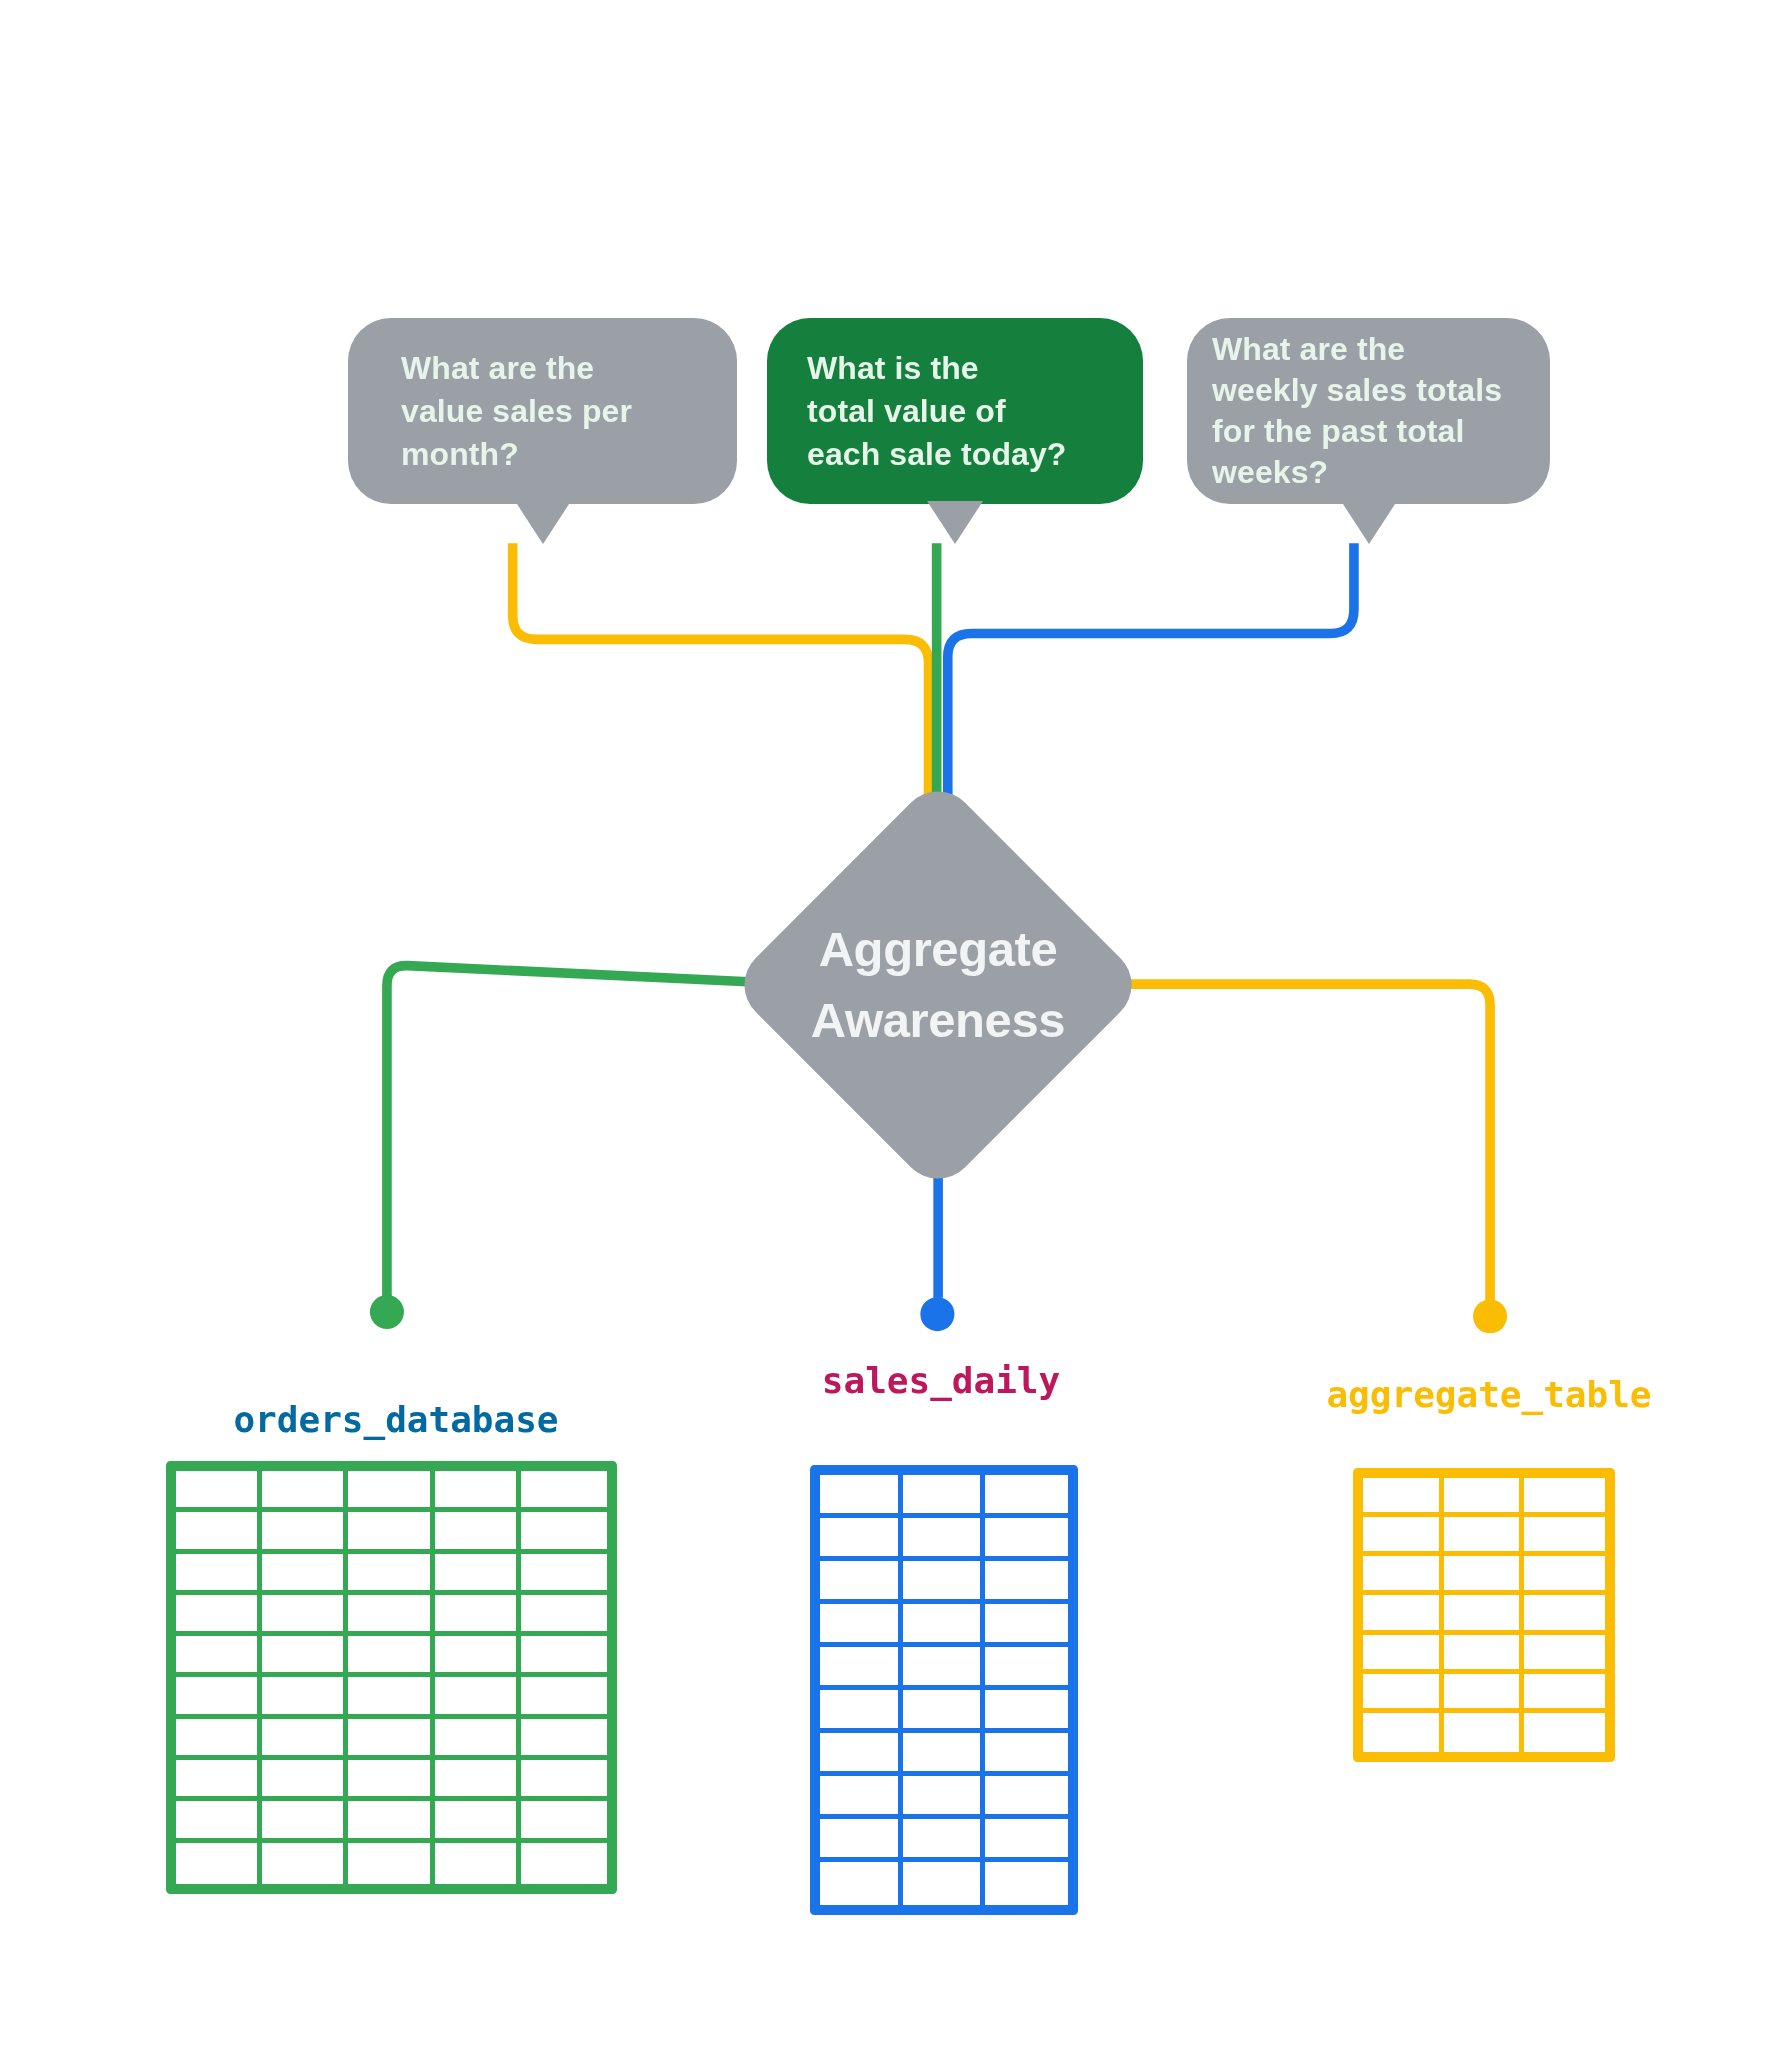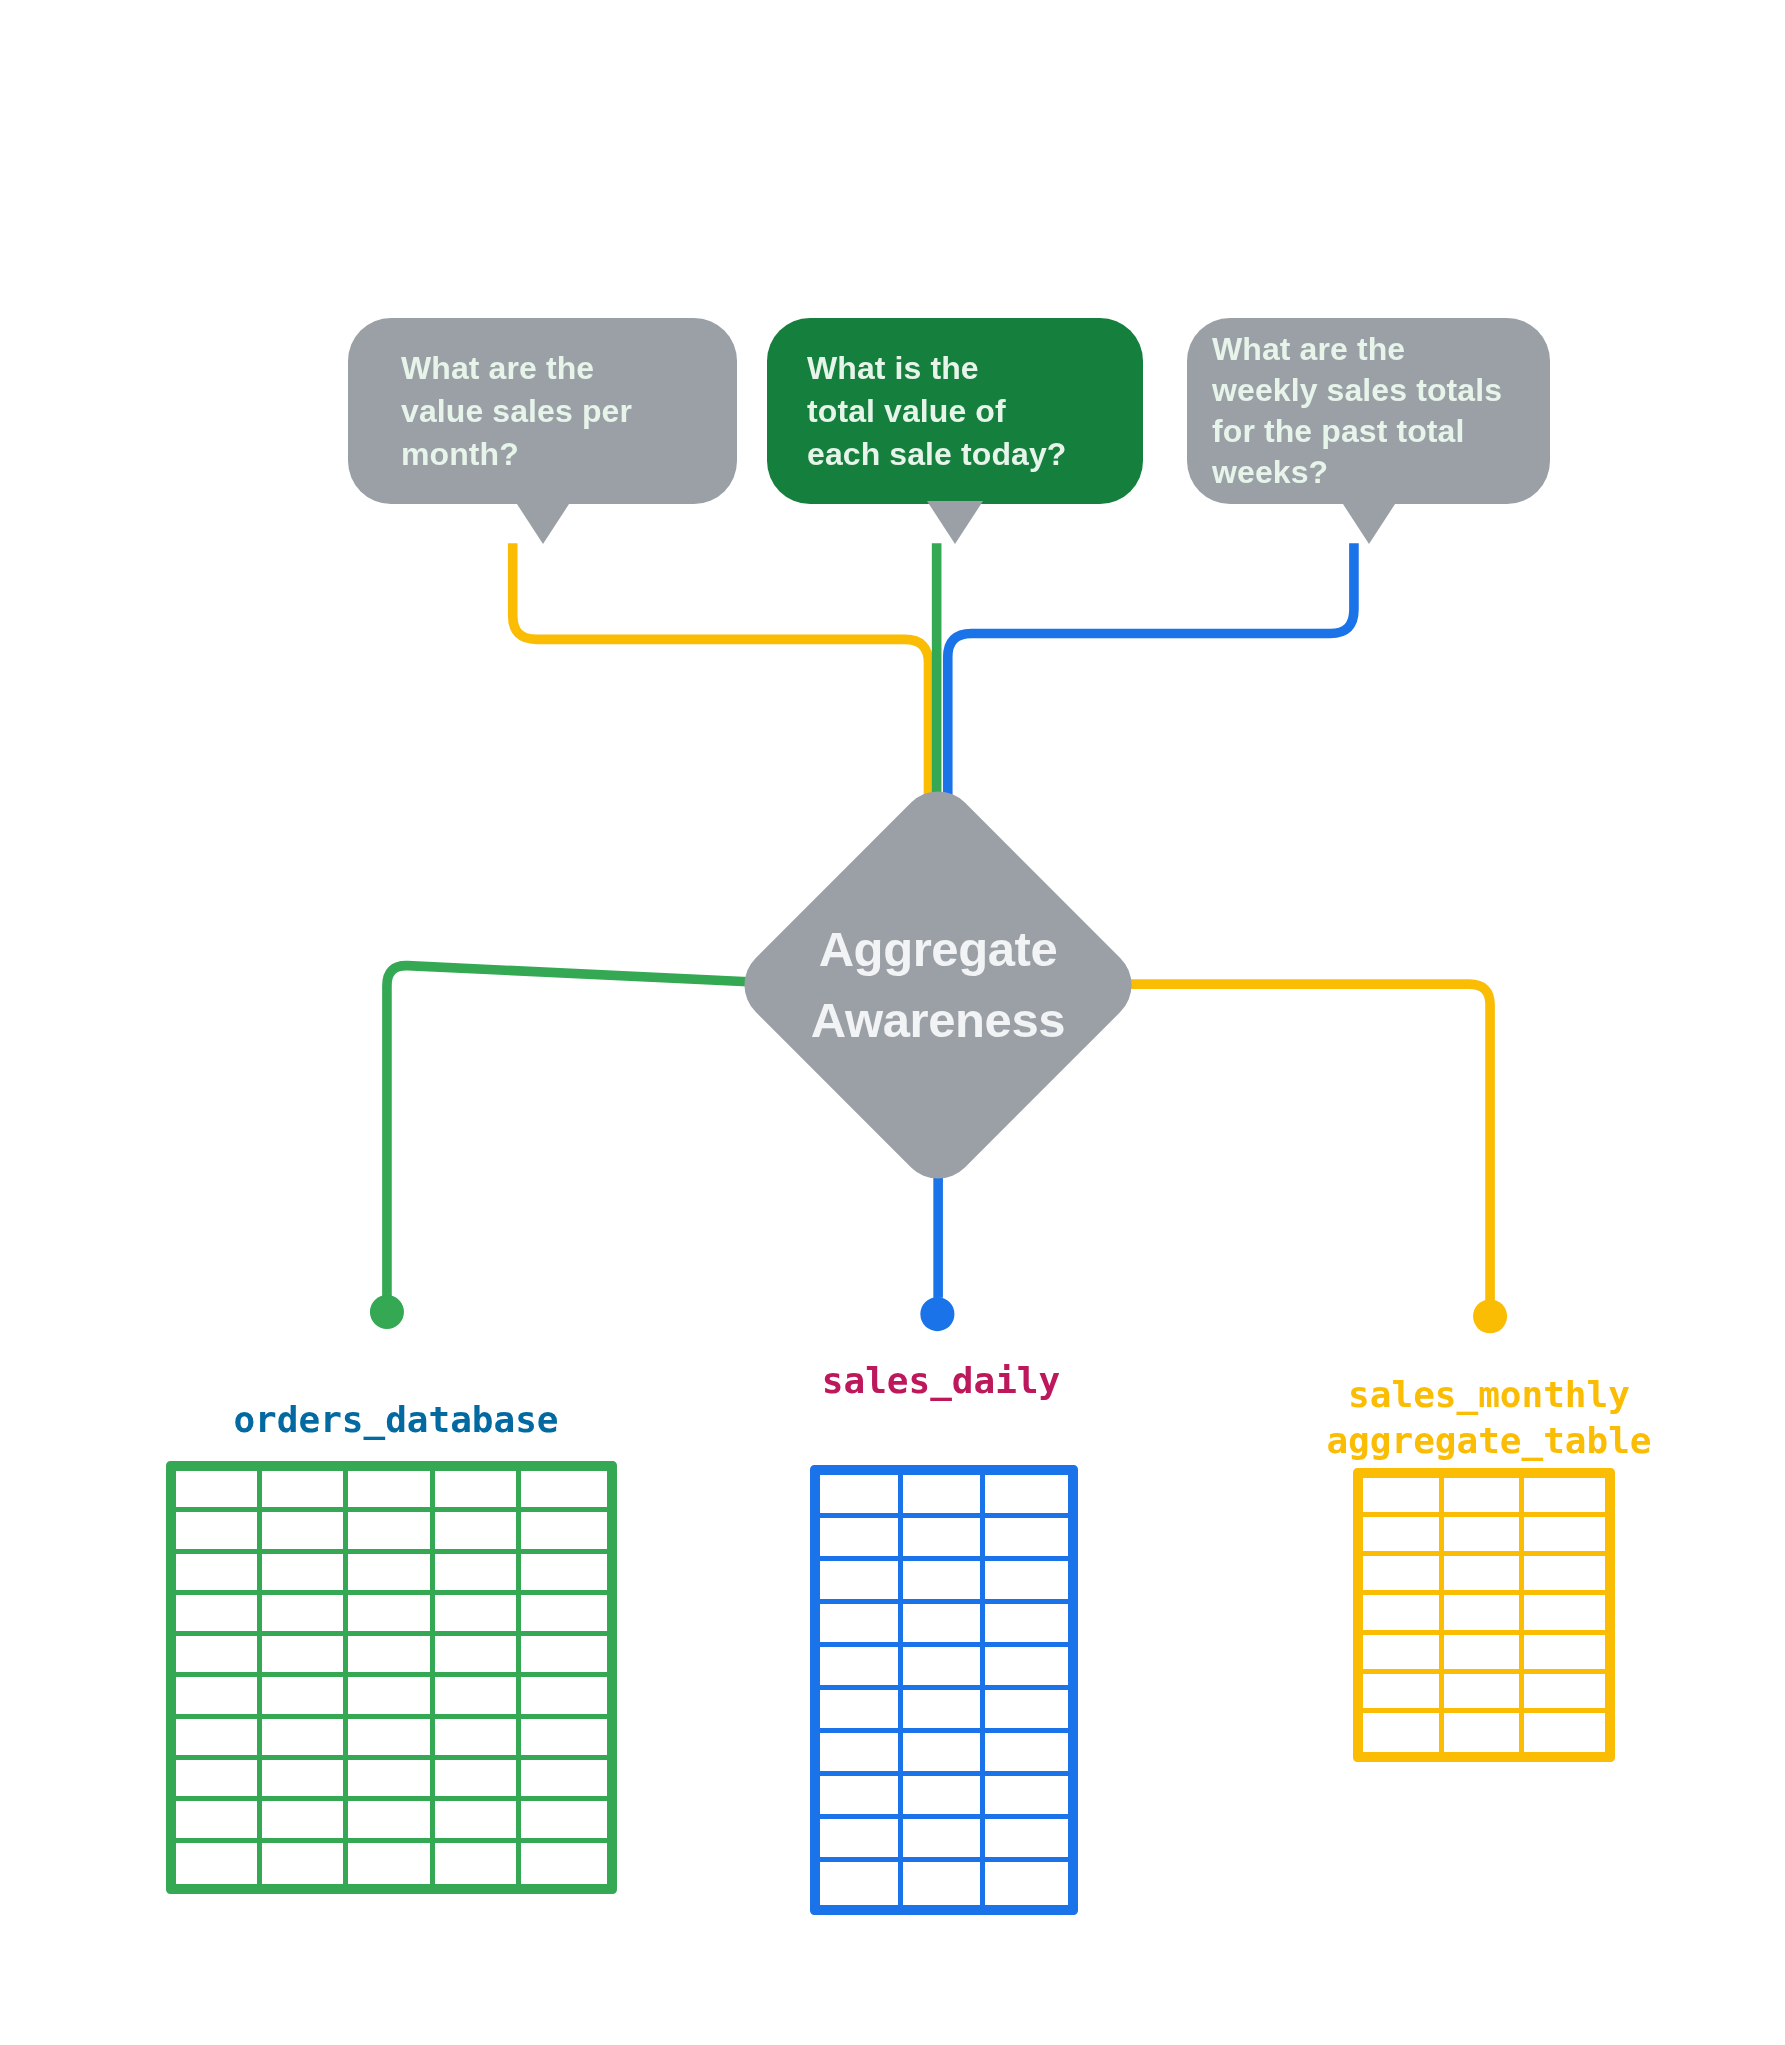--- a/index.html
+++ b/index.html
@@ -118,21 +118,20 @@
 
   <div class="table-label" style="left: 174px; top: 1397px; color: #0369a1;">
     <div>orders_database</div>
   </div>
 
   <div class="table-label" style="left: 719px; top: 1358px; color: #be185d;">
     <div>sales_daily</div>
   </div>
 
   <div class="table-label" style="left: 1267px; top: 1372px; color: rgb(251, 188, 4);">
-    <div>sales_monthly</div>
     <div>aggregate_table</div>
   </div>
 
   <div class="table-grid" style="left: 166px; top: 1461px; width: 451px; height: 433px; border-color: rgb(52, 168, 83); grid-template-columns: repeat(5, 1fr); grid-template-rows: repeat(10, 1fr);">
       <div class="cell" style="border-right: 5.2px solid rgb(52, 168, 83); border-bottom: 5.2px solid rgb(52, 168, 83);"></div>
       <div class="cell" style="border-right: 5.2px solid rgb(52, 168, 83); border-bottom: 5.2px solid rgb(52, 168, 83);"></div>
       <div class="cell" style="border-right: 5.2px solid rgb(52, 168, 83); border-bottom: 5.2px solid rgb(52, 168, 83);"></div>
       <div class="cell" style="border-right: 5.2px solid rgb(52, 168, 83); border-bottom: 5.2px solid rgb(52, 168, 83);"></div>
       <div class="cell" style="border-bottom: 5.2px solid rgb(52, 168, 83);"></div>
       <div class="cell" style="border-right: 5.2px solid rgb(52, 168, 83); border-bottom: 5.2px solid rgb(52, 168, 83);"></div>

